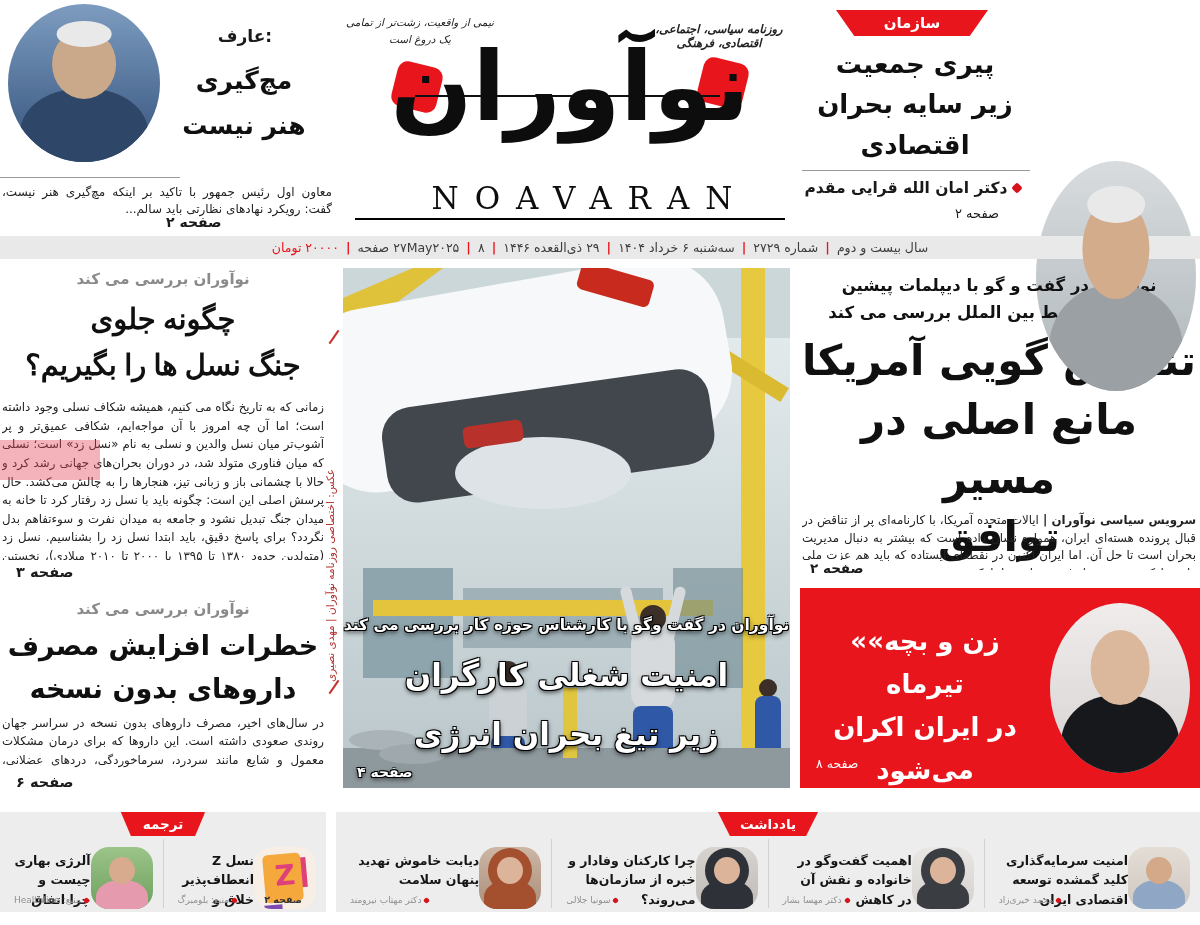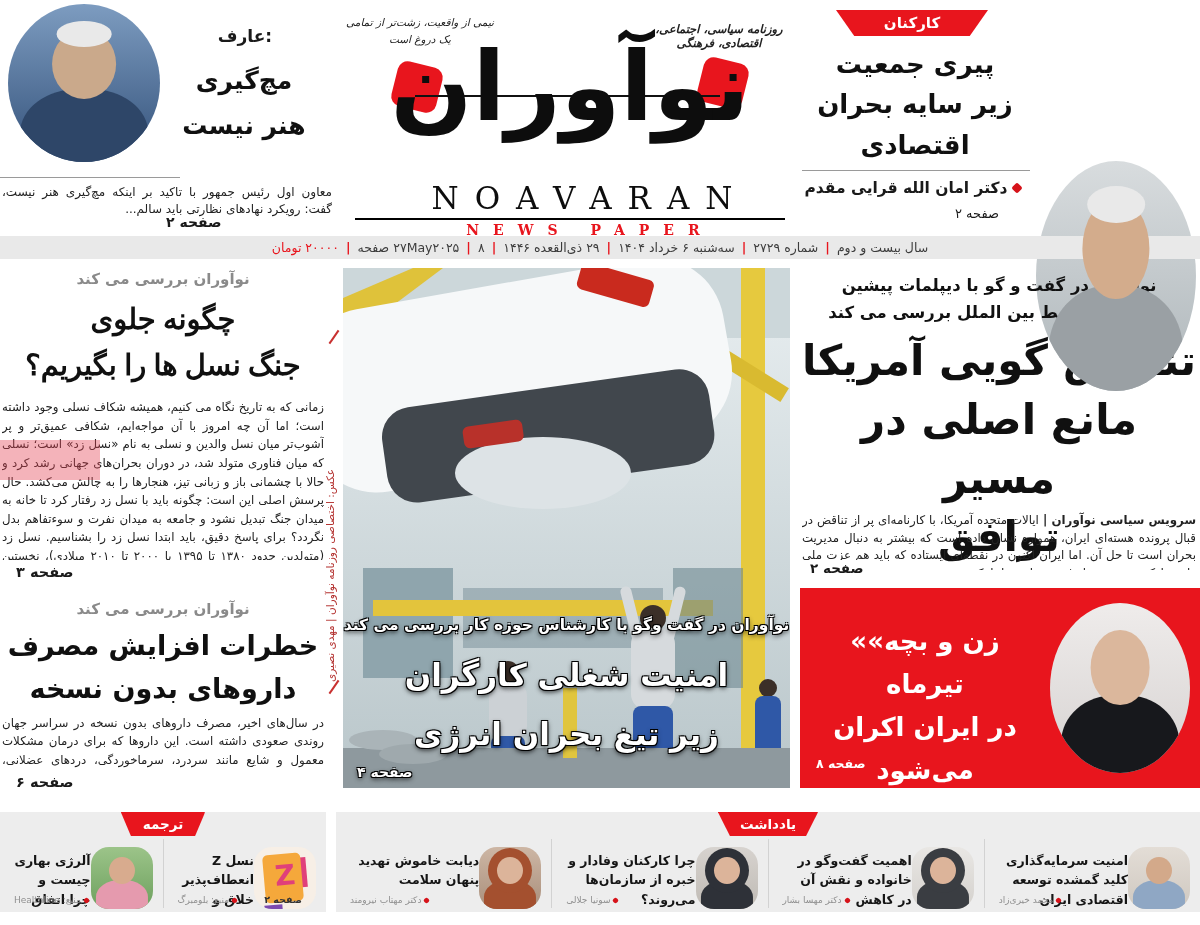--- a/index.html
+++ b/index.html
@@ -70,23 +70,22 @@
   <div class="abs pageref" style="left:166px;top:214px;font-size:14px;">صفحه ۲</div>
 
   <div class="abs rtl c" style="left:345px;top:14px;width:150px;font-size:10.5px;font-style:italic;line-height:1.6;color:#222;">نیمی از واقعیت، زشت‌تر از تمامی یک دروغ است</div>
   <div class="abs rtl c" style="left:638px;top:22px;width:162px;font-size:11.5px;font-weight:bold;font-style:italic;color:#222;">روزنامه سیاسی، اجتماعی، اقتصادی، فرهنگی</div>
   <span class="abs" style="left:394px;top:64px;width:46px;height:46px;background:#e8151d;border-radius:10px;transform:rotate(14deg);"></span>
   <span class="abs" style="left:700px;top:60px;width:46px;height:46px;background:#e8151d;border-radius:10px;transform:rotate(14deg);"></span>
   <div class="abs" style="left:415px;top:95px;width:305px;height:2px;background:#111;"></div>
   <div class="abs c" style="left:350px;top:18px;width:440px;font-size:96px;font-weight:900;line-height:1.45;color:#0d0d0d;">نوآوران</div>
   <div class="abs c" style="left:390px;top:180px;width:400px;font-family:'DejaVu Serif',serif;font-size:31px;letter-spacing:16px;color:#0d0d0d;">NOAVARAN</div>
   <div class="abs" style="left:355px;top:218px;width:430px;height:2px;background:#000;"></div>
-  <div class="abs c" style="left:390px;top:222px;width:400px;font-family:'DejaVu Serif',serif;font-size:14px;font-weight:bold;letter-spacing:14px;color:#e8151d;">NEWS PAPER</div>
-
-  <div class="abs ribbon" style="left:836px;top:10px;width:152px;height:26px;font-size:15px;line-height:26px;">کارکنان</div>
+
+  <div class="abs ribbon" style="left:836px;top:10px;width:152px;height:26px;font-size:15px;line-height:26px;">سازمان</div>
   <div class="abs c pre hl" style="left:798px;top:44px;width:234px;font-size:26px;line-height:1.55;text-align:center;">پیری جمعیت
 زیر سایه بحران
 اقتصادی</div>
   <div class="abs rule" style="left:802px;top:170px;width:228px;"></div>
   <div class="abs rtl c" style="left:798px;top:179px;width:234px;font-size:15.5px;font-weight:bold;">
     <span class="diamond"></span><span>دکتر امان الله قرایی مقدم</span>
   </div>
   <div class="abs c" style="left:860px;top:206px;width:234px;font-size:13px;">صفحه ۲</div>
   <div class="abs portrait" style="left:1036px;top:3px;width:160px;height:230px;border-radius:50%;--bg1:#d8dcde;--bg2:#aeb6ba;--skin:#d3ac8c;--cloth:#9aa0a4;">
     <span class="hair"></span>
@@ -171,21 +170,21 @@
     <b>سرویس سیاسی نوآوران |</b>
     <span>ایالات متحده آمریکا، با کارنامه‌ای پر از تناقض در قبال پرونده هسته‌ای ایران، همواره نشان داده است که بیشتر به دنبال مدیریت بحران است تا حل آن. اما ایران اکنون در نقطه‌ای ایستاده که باید هم عزت ملی را حفظ کند و همچنین از فرصت‌های دیپلماتیک...</span>
   </div>
   <div class="abs pageref" style="left:806px;top:560px;font-size:13.5px;background:#fff;padding:0 4px;">صفحه ۲</div>
 
   <div class="abs" style="left:800px;top:588px;width:436px;height:200px;background:#e8151d;">
     <div class="abs portrait" style="left:250px;top:15px;width:140px;height:170px;border-radius:50%;--bg1:#efeceb;--bg2:#d6d2d1;--skin:#dbb79c;--cloth:#17181c;"></div>
     <div class="abs c pre" style="left:10px;top:32px;width:230px;font-size:26px;font-weight:900;color:#fff;line-height:1.65;">«زن و بچه» تیرماه
 در ایران اکران
 می‌شود</div>
-    <div class="abs" style="left:16px;top:168px;font-size:12.5px;color:#fff;font-weight:bold;">صفحه ۸</div>
+    <div class="abs" style="left:16px;top:168px;font-size:12.5px;color:#fff;font-weight:normal;">صفحه ۸</div>
   </div>
 
   <div class="panel" style="left:0;width:326px;">
     <div class="panel-ribbon">ترجمه</div>
     <div class="items">
       <div class="bitem">
         <div class="bitem-main">
           <div class="bitem-headline">نسل Z انعطاف‌پذیر خلاق و جست‌وجوگر معنا</div>
           <div class="bitem-author">
             <span class="diamond sm"></span><span>منبع: بلومبرگ</span>

